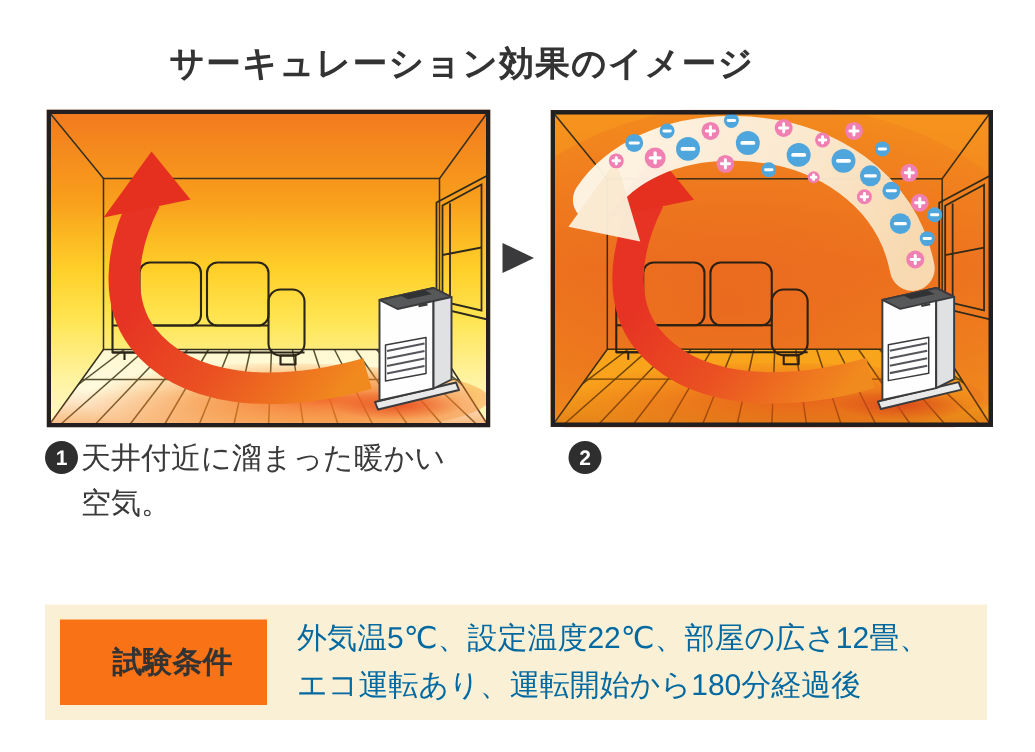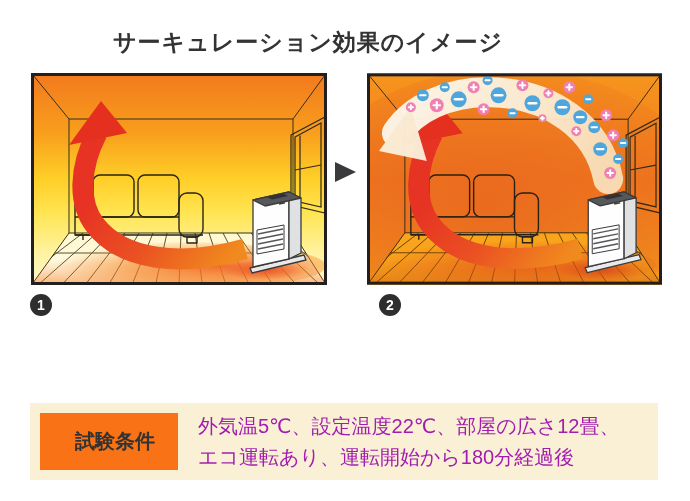--- a/index.html
+++ b/index.html
@@ -33,21 +33,21 @@
   .conditions{
     position:absolute;left:30px;top:403px;width:628px;height:77px;
     background:#faf0d6;display:flex;align-items:center;
   }
   .cond-label{
     flex:0 0 auto;margin-left:10px;width:126px;height:57px;background:#f97316;
     display:flex;align-items:center;justify-content:center;
     font-size:20px;font-weight:bold;color:#333;padding-left:12px;
   }
   .cond-text{
-    margin-left:20px;font-size:20px;line-height:31px;color:#a21caf;white-space:pre-line;
+    margin-left:20px;font-size:20px;line-height:31px;color:#0369a1;white-space:pre-line;
   }
 </style>
 </head>
 <body>
 
 <h1 class="title">サーキュレーション効果のイメージ</h1>
 
 <svg class="room room-left" viewBox="0 0 296 212">
   <defs>
     <linearGradient id="wallL" x1="0" y1="0" x2="0" y2="1">
@@ -379,20 +379,22 @@
         <circle r="5" fill="#4FA6DC"></circle>
         <rect x="-3.125" y="-1" width="6.25" height="2" rx="1" fill="#ffffff"></rect>
       </g>
     </g>
 
   <rect x="1.5" y="1.5" width="293" height="209" fill="none" stroke="#231F20" stroke-width="3"></rect>
 </svg>
 
 <div class="caption caption-left">
   <span class="num">1</span>
+  <span class="caption-text">天井付近に溜まった暖かい
+空気。</span>
 </div>
 <div class="caption caption-right">
   <span class="num">2</span>
 </div>
 
 <div class="conditions">
   <div class="cond-label">試験条件</div>
   <div class="cond-text">外気温5℃、設定温度22℃、部屋の広さ12畳、
 エコ運転あり、運転開始から180分経過後</div>
 </div>

